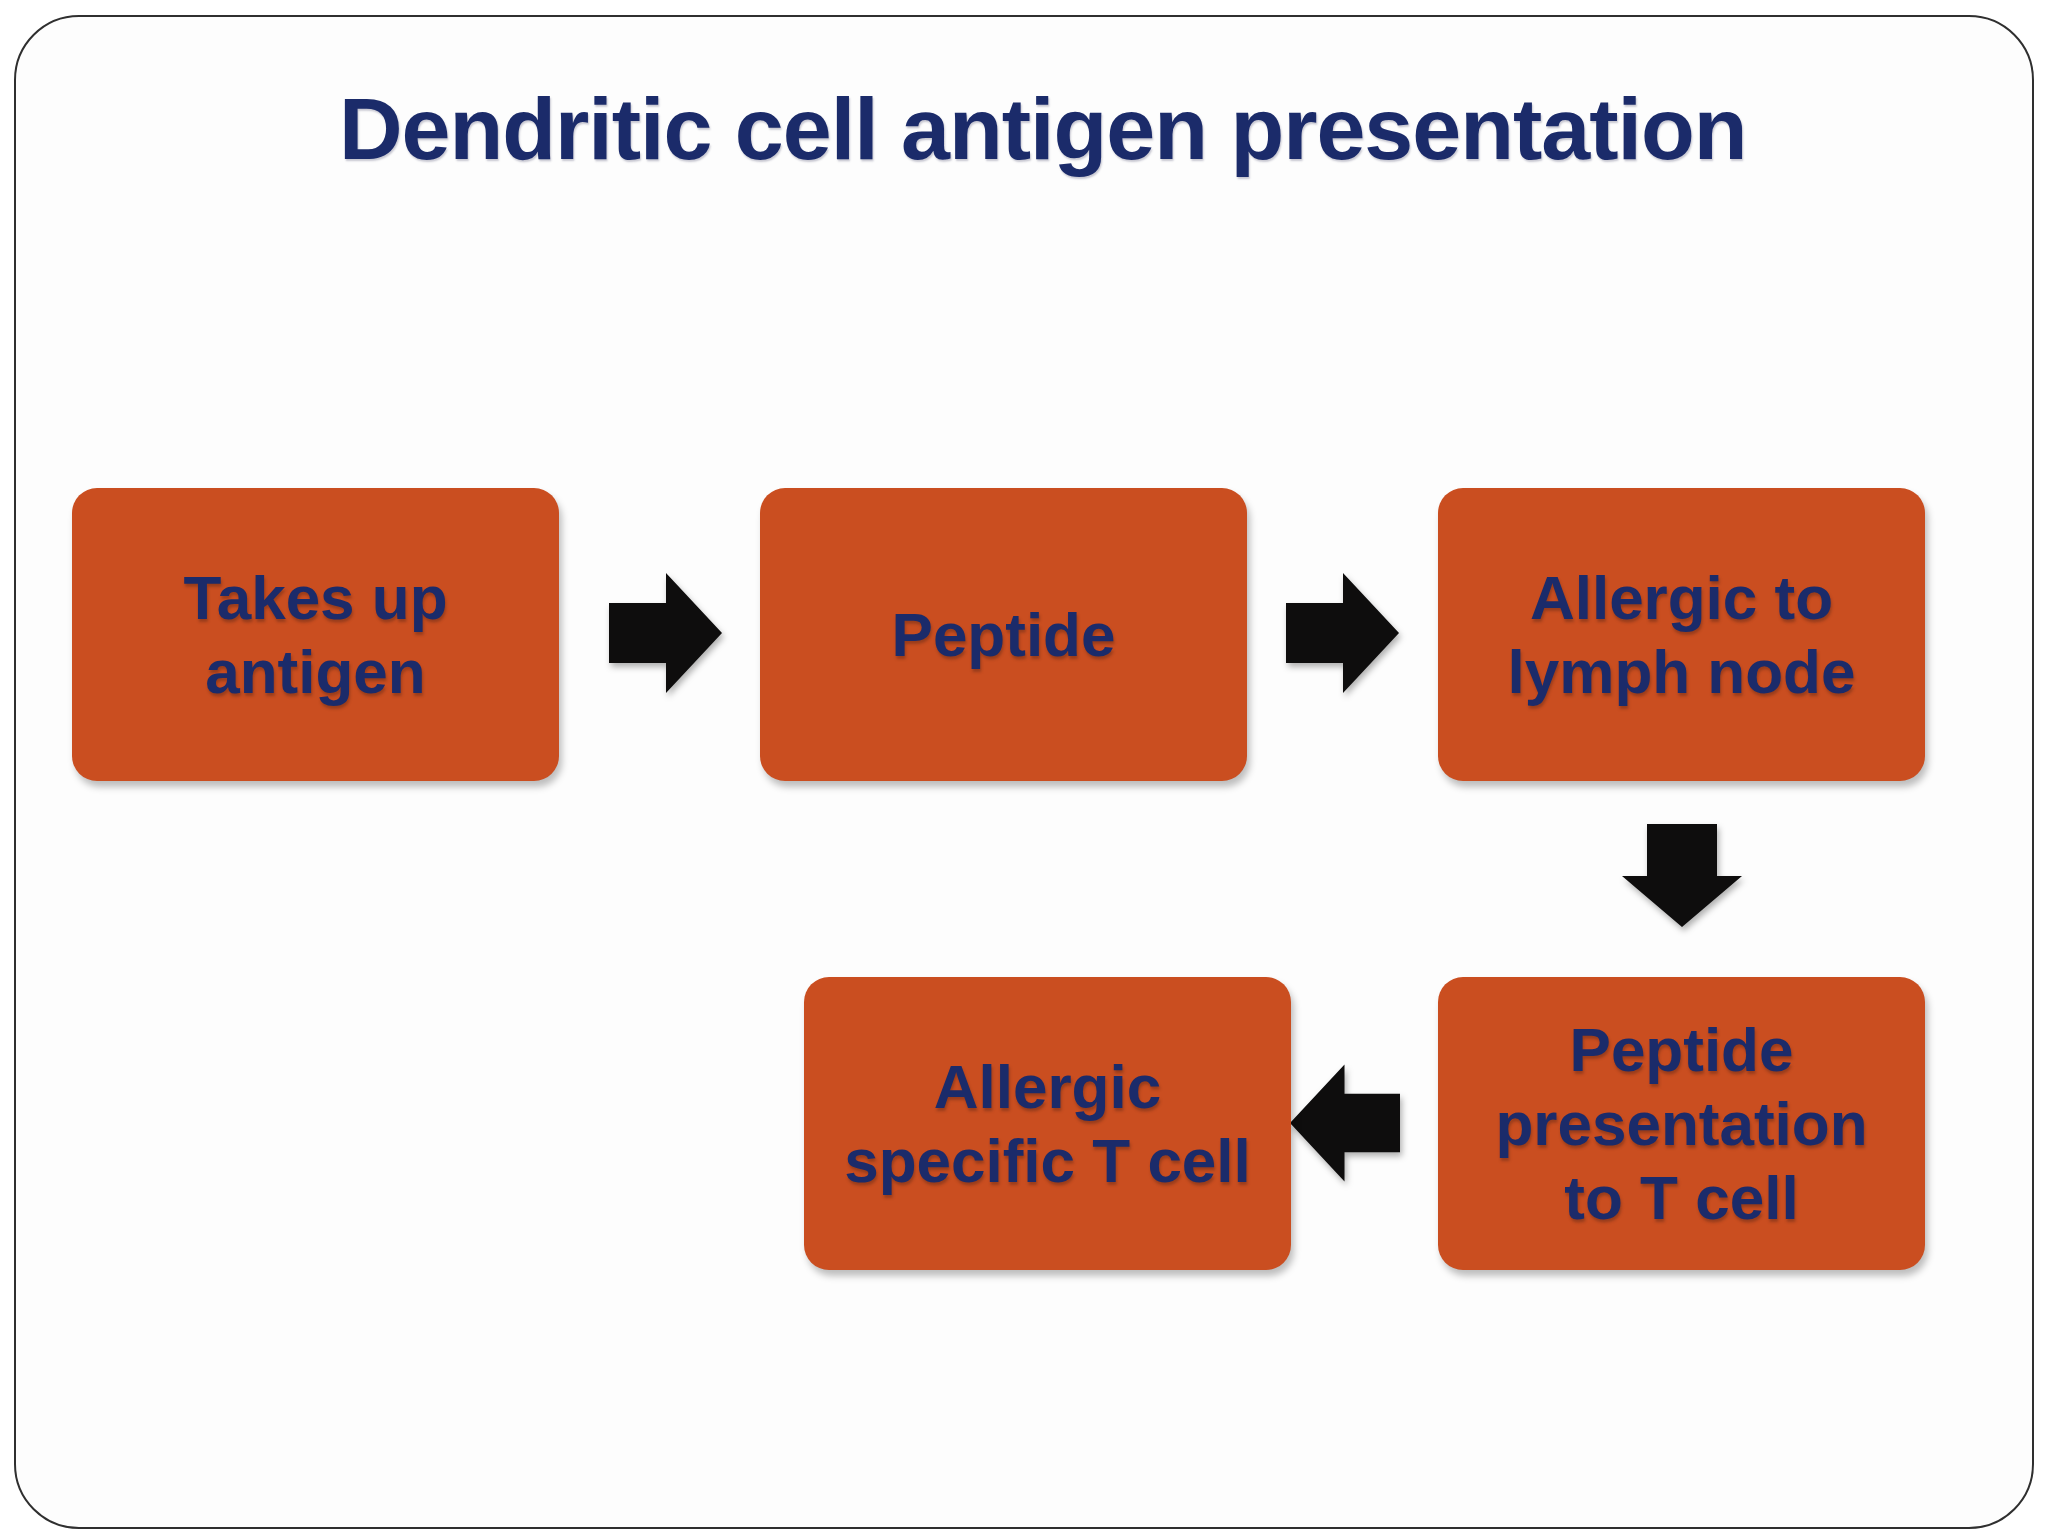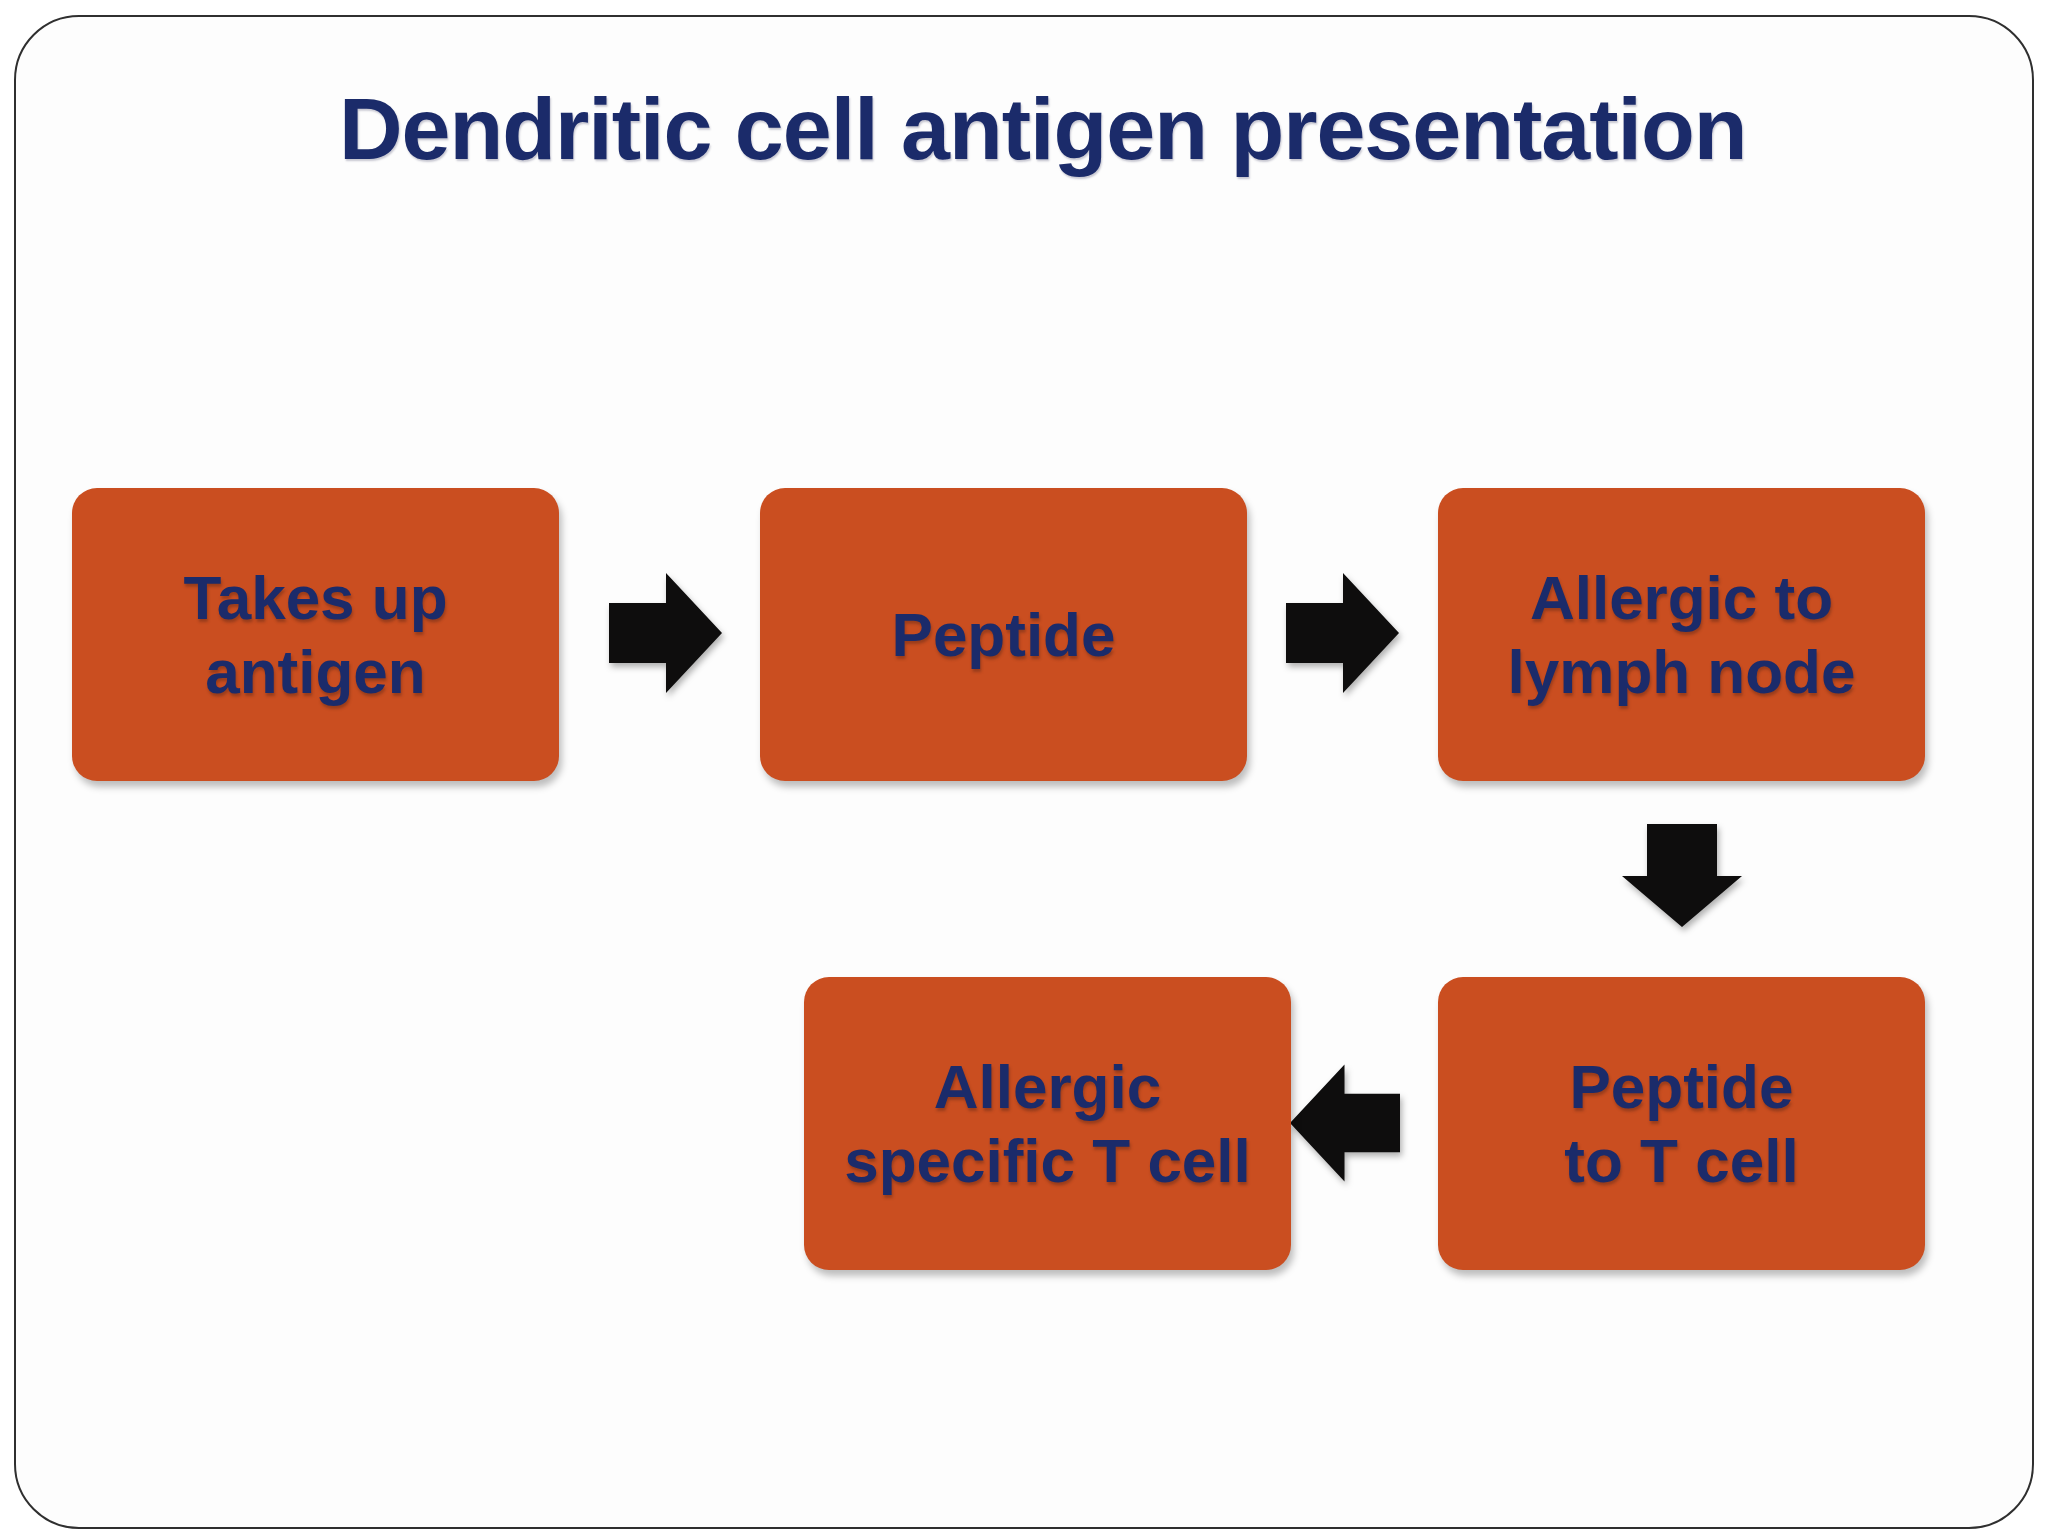--- a/index.html
+++ b/index.html
@@ -117,20 +117,21 @@
 
   <div class="flow-arrow arrow-down">
     <svg width="120" height="103" viewBox="0 0 120 103">
       <polygon points="25,0 95,0 95,52 120,52 60,103 0,52 25,52"></polygon>
     </svg>
   </div>
 
   <div class="flow-box box-present">
     <div class="box-label">
       <span class="line">Peptide</span>
+      <span class="line">presentation</span>
       <span class="line">to T cell</span>
     </div>
   </div>
 
   <div class="flow-arrow arrow-left">
     <svg width="110" height="120" viewBox="0 0 113 120">
       <polygon points="113,30 56,30 56,0 0,60 56,120 56,90 113,90"></polygon>
     </svg>
   </div>
 

